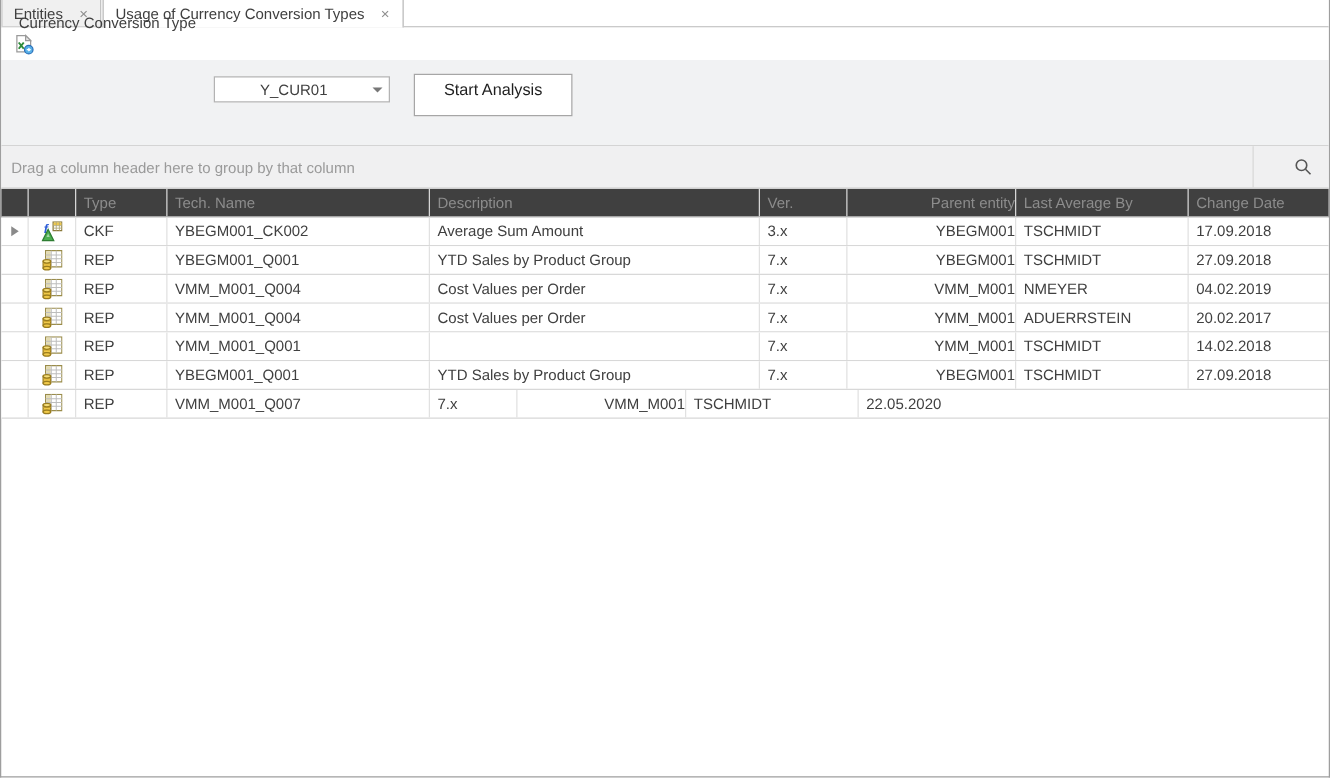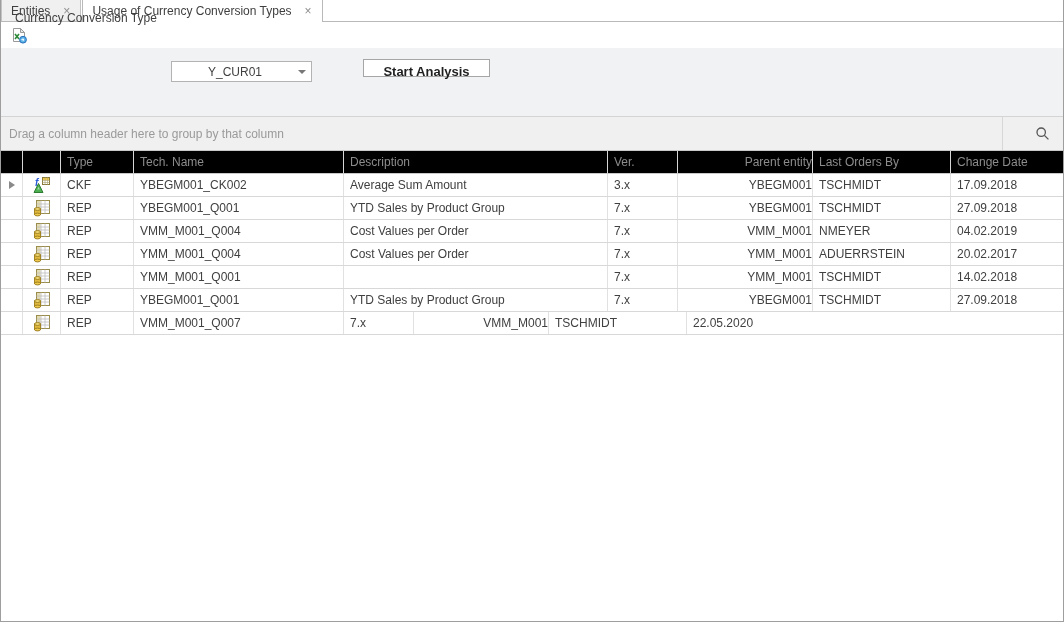--- a/index.html
+++ b/index.html
@@ -73,50 +73,49 @@
   .combo-value { flex: 1; padding-left: 5px; text-align: center; }
   .combo-btn { width: 18px; height: 100%; display: flex; align-items: center; justify-content: center; }
   .combo-arrow {
     width: 0; height: 0;
     border-left: 4px solid transparent;
     border-right: 4px solid transparent;
     border-top: 4px solid #777;
   }
   .start-btn {
     position: absolute; left: 330px; top: 11px;
-    width: 127px; height: 18px;
+    width: 127px; height: 34px;
     background: #fff;
     border: 1px solid #a6a6a6;
-    font-weight: bold;
+    font-weight: normal;
     font-size: 13px;
     color: #1f1f1f;
     text-align: center;
     line-height: 23px;
     cursor: default;
-    margin-left: 32px;
   }
   
   .group-panel {
     height: 34px;
     background: #f0f0f1;
     border-bottom: 1px solid #c9c9c9;
     display: flex; align-items: center;
     position: relative;
     text-align: center;
   }
   .group-hint { color: #9a9a9a; padding-left: 8px; }
   .search-btn {
     position: absolute; right: 1px; top: 0;
     width: 60px; height: 100%;
     border-left: 1px solid #d7d7d7;
     display: flex; align-items: center; justify-content: flex-end;
     padding-right: 12px;
   }
   
-  .grid-header { display: flex; height: 23px; background: #000000; border-bottom: 1px solid #c9c9c9; }
+  .grid-header { display: flex; height: 23px; background: #404040; border-bottom: 1px solid #c9c9c9; }
   .hcell {
     color: #8c8c8c;
     line-height: 22px;
     padding-left: 6px;
     border-right: 1px solid #d6d6d6;
     overflow: hidden; white-space: nowrap;
   }
   .grid-rows .row { display: flex; height: 23px; border-bottom: 1px solid #d8d8d8; background: #fff; }
   .cell {
     line-height: 22px;
@@ -192,21 +191,21 @@
   </div>
 
   <div class="grid-header">
     <div class="hcell c-ind"></div>
     <div class="hcell c-icon"></div>
     <div class="hcell c-type">Type</div>
     <div class="hcell c-tech">Tech. Name</div>
     <div class="hcell c-desc">Description</div>
     <div class="hcell c-ver">Ver.</div>
     <div class="hcell c-parent">Parent entity</div>
-    <div class="hcell c-lastchg">Last Orders By</div>
+    <div class="hcell c-lastchg">Last Average By</div>
     <div class="hcell c-date">Change Date</div>
   </div>
 
   <div class="grid-rows">
   <div class="row">
     <div class="cell c-ind">
       <span class="ind-arrow"></span>
     </div>
     <div class="cell c-icon">
       <svg width="17" height="17" viewBox="0 0 17 17">

